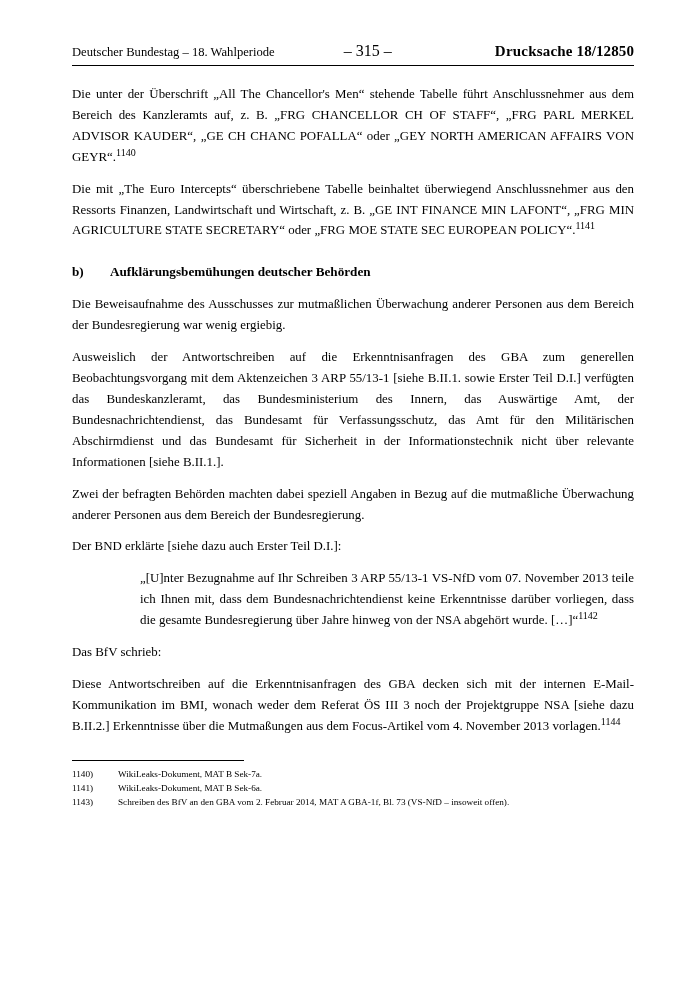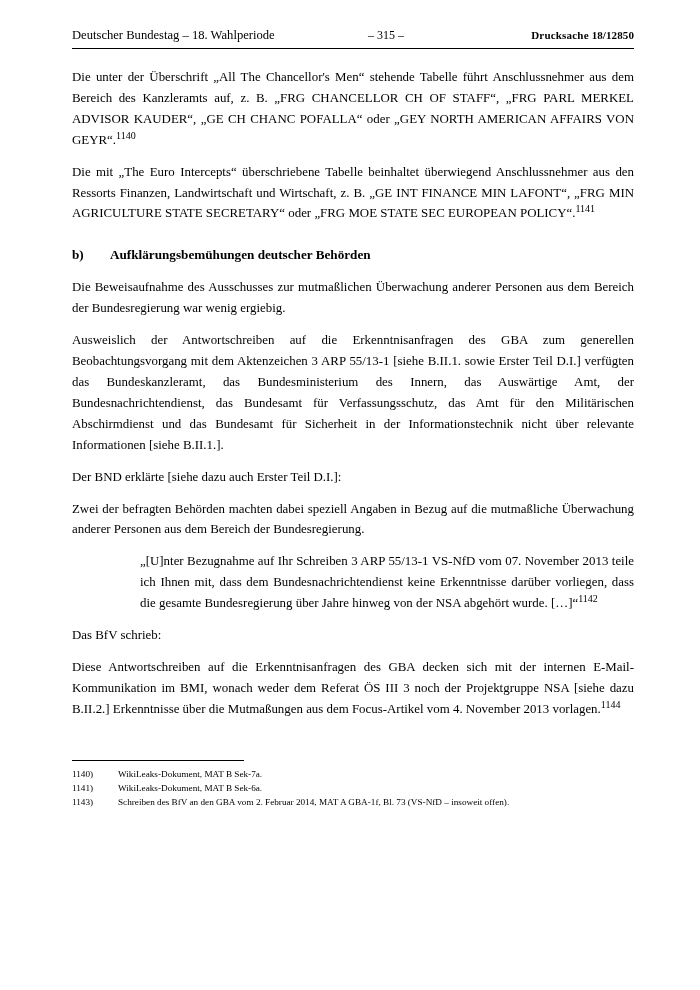--- a/index.html
+++ b/index.html
@@ -12,43 +12,43 @@
     background: #ffffff;
     font-family: "Liberation Serif", serif;
     color: #000000;
     -webkit-font-smoothing: antialiased;
   }
   .page {
     position: relative;
     width: 700px;
     height: 858px;
     box-sizing: border-box;
-    padding: 28px 66px 0 72px;
+    padding: 42px 66px 0 72px;
   }
   
   .header {
     display: flex;
     align-items: baseline;
     justify-content: space-between;
     font-size: 12.6px;
     padding-bottom: 5px;
     border-bottom: 1.6px solid #000;
     margin-bottom: 18px;
   }
   .header-left {
     white-space: nowrap;
   }
   .header-center {
     white-space: nowrap;
-    font-size: 12px;
+    font-size: 16px;
     margin-left: -34px;
   }
   .header-right {
     white-space: nowrap;
-    font-size: 11px;
+    font-size: 15px;
     font-weight: bold;
     letter-spacing: 0.1px;
   }
   .header-right .ds-label {
     letter-spacing: 0.2px;
   }
   
   .para {
     font-size: 12.9px;
     line-height: 1.62;
@@ -126,23 +126,23 @@
 
   <div class="heading">
     <span class="hnum">b)</span>
     <span>Aufklärungsbemühungen deutscher Behörden</span>
   </div>
 
   <p class="para">Die Beweisaufnahme des Ausschusses zur mutmaßlichen Überwachung anderer Personen aus dem Bereich der Bundesregierung war wenig ergiebig.</p>
 
   <p class="para">Ausweislich der Antwortschreiben auf die Erkenntnisanfragen des GBA zum generellen Beobachtungsvorgang mit dem Aktenzeichen 3 ARP 55/13-1 [siehe B.II.1. sowie Erster Teil D.I.] verfügten das Bundeskanzleramt, das Bundesministerium des Innern, das Auswärtige Amt, der Bundesnachrichtendienst, das Bundesamt für Verfassungsschutz, das Amt für den Militärischen Abschirmdienst und das Bundesamt für Sicherheit in der Informationstechnik nicht über relevante Informationen [siehe B.II.1.].</p>
 
+  <p class="para">Zwei der befragten Behörden machten dabei speziell Angaben in Bezug auf die mutmaßliche Überwachung anderer Personen aus dem Bereich der Bundesregierung.</p>
+
   <p class="para">Der BND erklärte [siehe dazu auch Erster Teil D.I.]:</p>
-
-  <p class="para">Zwei der befragten Behörden machten dabei speziell Angaben in Bezug auf die mutmaßliche Überwachung anderer Personen aus dem Bereich der Bundesregierung.</p>
 
   <p class="quote"><span>„[U]nter Bezugnahme auf Ihr Schreiben 3 ARP 55/13-1 VS-NfD vom 07. November 2013 teile ich Ihnen mit, dass dem Bundesnachrichtendienst keine Erkenntnisse darüber vorliegen, dass die gesamte Bundesregierung über Jahre hinweg von der NSA abgehört wurde. […]“</span><sup>1142</sup></p>
 
   <p class="para">Das BfV schrieb:</p>
 
 
   <p class="para"><span>Diese Antwortschreiben auf die Erkenntnisanfragen des GBA decken sich mit der internen E-Mail-Kommunikation im BMI, wonach weder dem Referat ÖS III 3 noch der Projektgruppe NSA [siehe dazu B.II.2.] Erkenntnisse über die Mutmaßungen aus dem </span><span class="it">Focus</span><span>-Artikel vom 4. November 2013 vorlagen.</span><sup>1144</sup></p>
 
   <div class="footnotes">
     <div class="fn-rule"></div>

